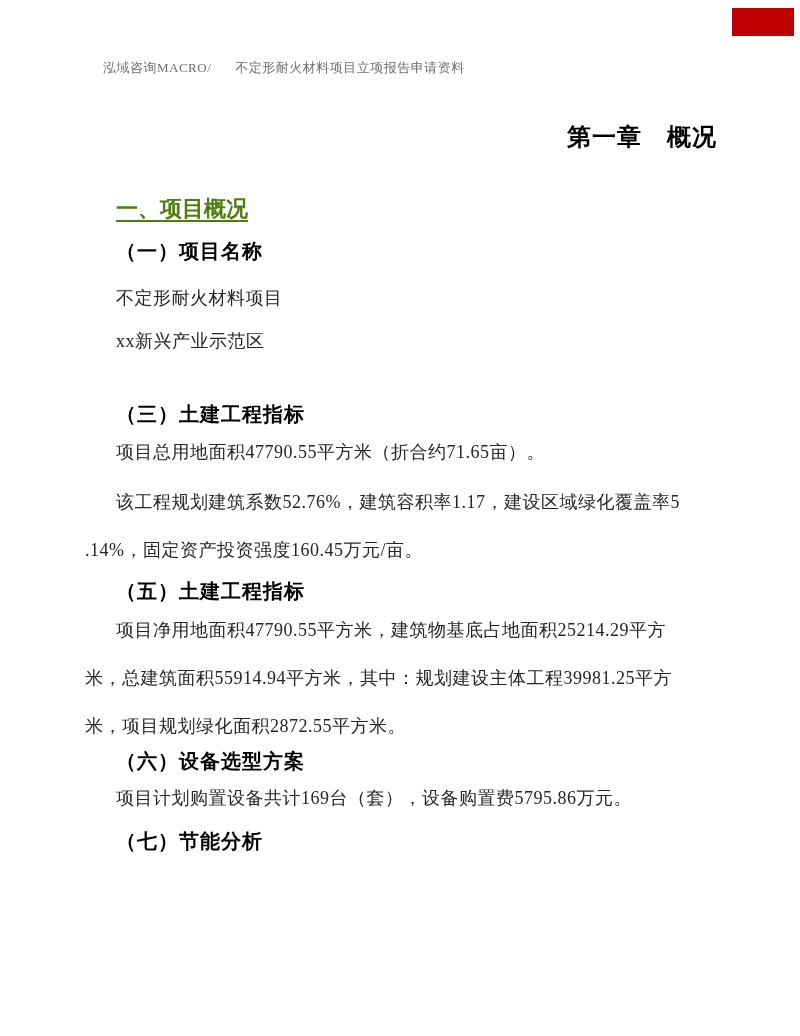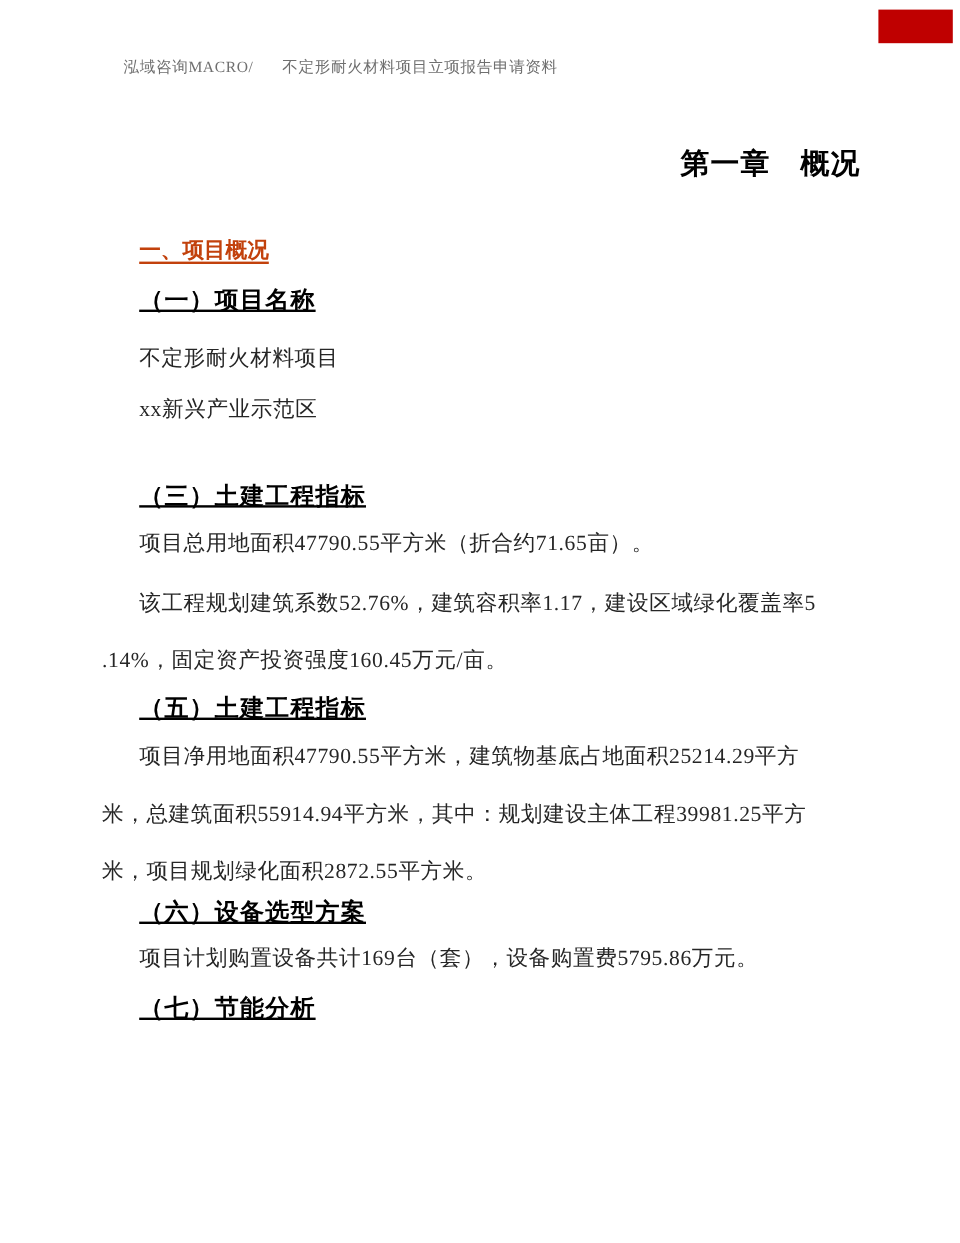--- a/index.html
+++ b/index.html
@@ -9,21 +9,21 @@
     height: 1036px;
     background: #ffffff;
     overflow: hidden;
     font-family: "Liberation Serif", "DejaVu Serif", serif;
     color: #262626;
   }
   
   .doc-header {
     position: absolute;
     left: 88px;
-    top: 32px;
+    top: 44px;
     font-size: 13px;
     line-height: 16px;
     color: #6f6f6f;
     letter-spacing: 0.5px;
     white-space: pre;
   }
   .doc-header .brand { margin-right: 24px; }
   
   .stamp {
     position: absolute;
@@ -46,40 +46,39 @@
     line-height: 30px;
     font-weight: bold;
     color: #000000;
     text-align: right;
     letter-spacing: 1px;
     white-space: pre;
   }
   .sec-main {
     margin: 45px 0 0 0;
     font-family: "Liberation Sans", "DejaVu Sans", sans-serif;
-    font-size: 18px;
+    font-size: 22px;
     line-height: 23px;
     font-weight: bold;
-    color: #c2410c;
+    color: #4d7c0f;
     text-indent: 31px;
     text-decoration: underline;
     text-underline-offset: 4px;
     text-decoration-thickness: 1.5px;
   }
   .sec { margin-top: 20px; }
   .sec-head {
     margin: 0;
     font-size: 20px;
     line-height: 22px;
     font-weight: bold;
     color: #000000;
     text-indent: 31px;
     letter-spacing: 1px;
     white-space: pre;
-    text-decoration: underline;
   }
   .line {
     margin: 16px 0 0 0;
     font-size: 18px;
     line-height: 23px;
     letter-spacing: 0.5px;
     white-space: pre;
   }
   .line.first { text-indent: 31px; }
   .line + .line { margin-top: 25px; }

